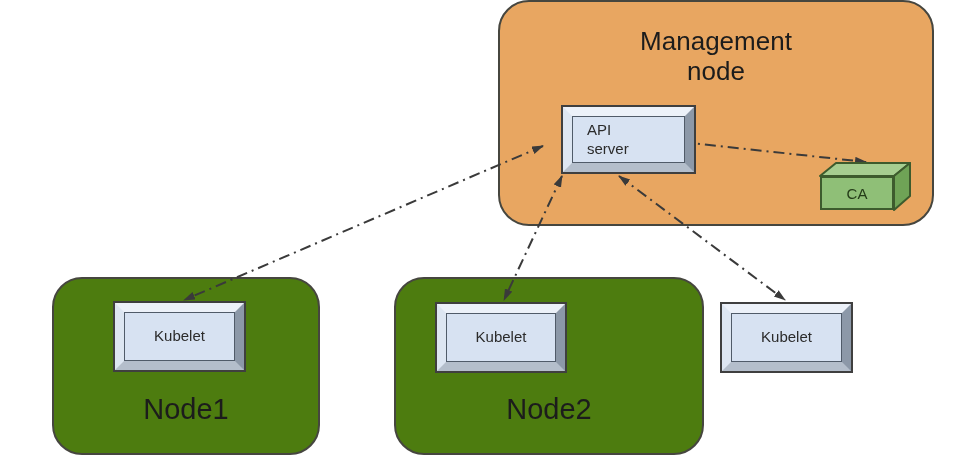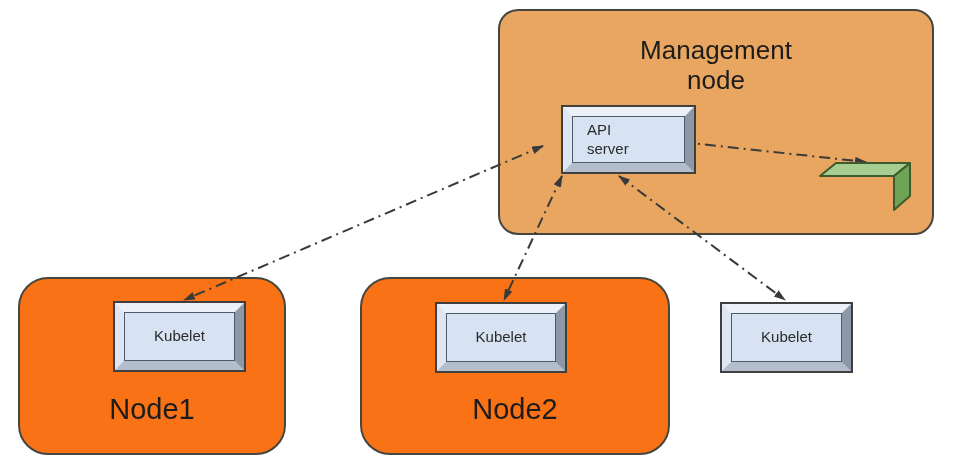--- a/index.html
+++ b/index.html
@@ -12,30 +12,31 @@
     overflow: hidden;
   }
 
   
   .group-box {
     position: absolute;
     border: 2px solid #46463f;
     box-sizing: border-box;
   }
   .mgmt {
-    left: 498px; top: 9px; width: 436px; height: 226px;
-    border-radius: 20px;
+    left: 498px; top: 0; width: 436px; height: 226px;
+    border-radius: 31px;
     background: #e8a661;
     z-index: 0;
   }
   .worker {
     top: 277px; width: 268px; height: 178px;
     border-radius: 30px;
-    background: #f97316;
+    background: #4d7c0f;
     z-index: 0;
+    margin-left: 34px;
   }
   .worker.n1 { left: 18px;  }
   .worker.n2 { left: 360px; width: 310px; }
   .worker.n3 { left: 668px; width: 269px; }
 
   .mgmt-title {
     position: absolute;
     top: 24px; left: 0; width: 100%;
     text-align: center;
     font-size: 26px;
@@ -145,20 +146,23 @@
   <div class="group-box worker n2">
     <div class="worker-label">Node2</div>
   </div>
 
   <div class="bevel api-box">
     <div class="frame"></div>
     <div class="inner">API
 server</div>
   </div>
 
+  <div class="ca-front">
+    <span>CA</span>
+  </div>
 
   <div class="bevel kubelet-1">
     <div class="frame"></div>
     <div class="inner">Kubelet</div>
   </div>
   <div class="bevel kubelet-2">
     <div class="frame"></div>
     <div class="inner">Kubelet</div>
   </div>
   <div class="bevel kubelet-3">

